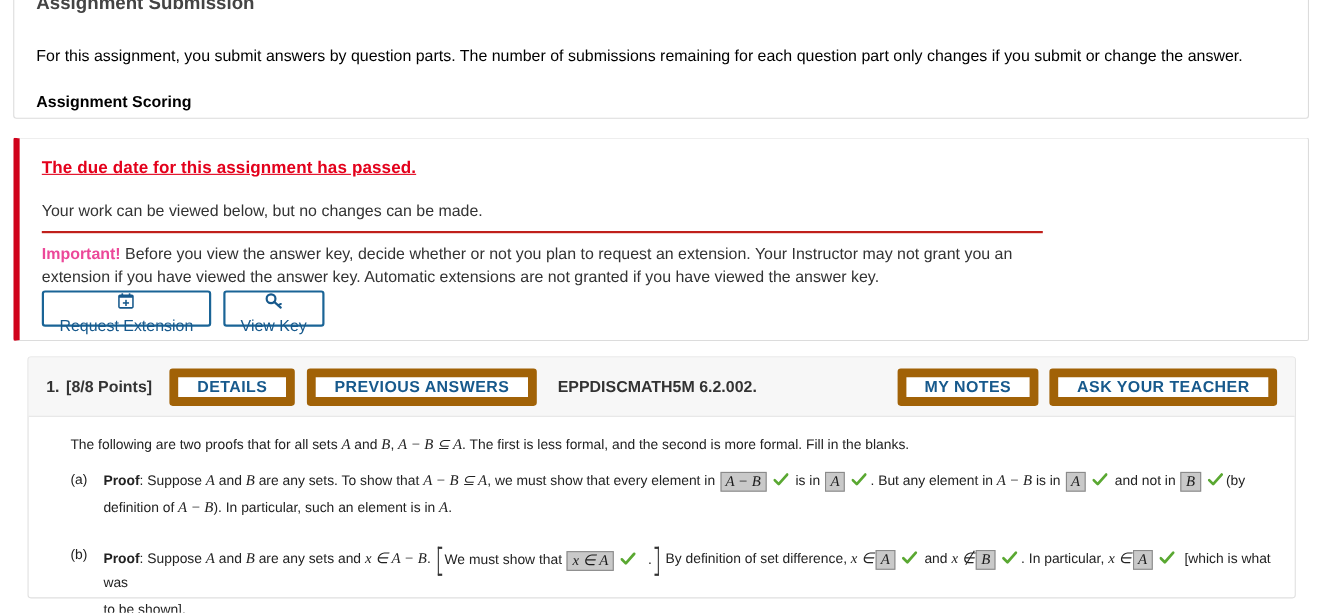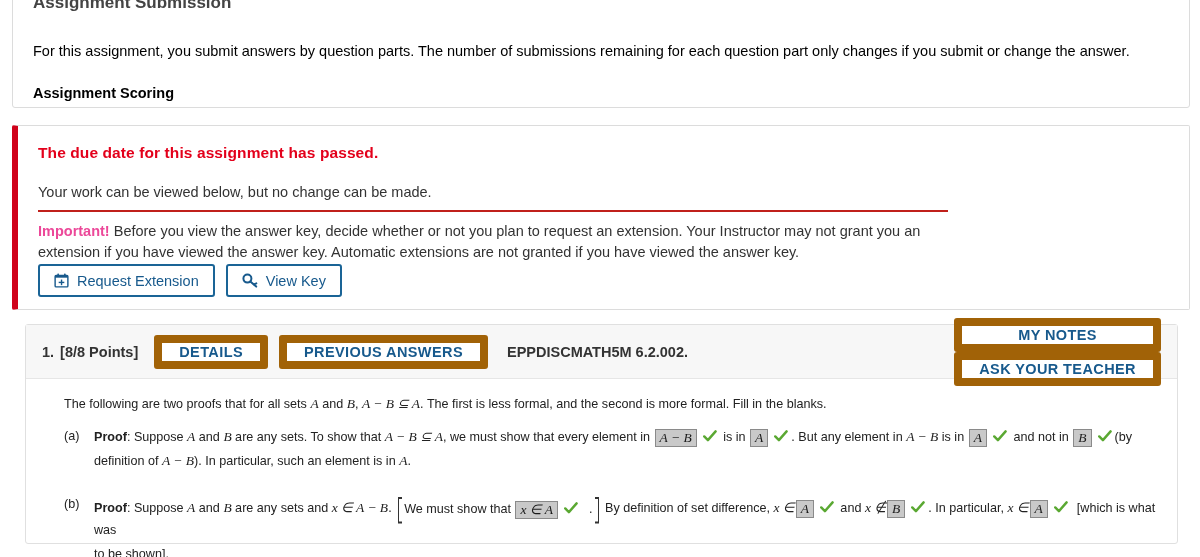--- a/index.html
+++ b/index.html
@@ -42,20 +42,21 @@
     left: 12px; top: 125px; width: 1178px; height: 185px;
     background: #fff;
     border: 1px solid #dcdcdc;
     border-left: 6px solid #d0021b;
     border-radius: 2px;
   }
   .alert-title {
     position: absolute; left: 20px; top: 18px;
     font-size: 15.5px; font-weight: bold; color: #e3001b;
     letter-spacing: .1px;
+    text-decoration: underline;
   }
   .alert-body {
     position: absolute; left: 20px; top: 58px;
     font-size: 14.5px; color: #333;
   }
   .alert-rule {
     position: absolute; left: 20px; top: 84px;
     width: 910px; height: 2px; background: #c0201b;
   }
   .alert-important {
@@ -66,21 +67,21 @@
   .alert-btn-row {
     position: absolute; left: 20px; top: 138px;
     display: flex; gap: 11px;
   }
   .btn-outline {
     display: inline-flex; align-items: center; gap: 8px;
     height: 33px; padding: 0 14px;
     border: 2px solid #1a6496; border-radius: 3px;
     background: #fff; color: #17598c;
     font-size: 14.5px; font-family: "Liberation Sans", sans-serif;
-    cursor: pointer; white-space: nowrap;
+    cursor: pointer; white-space: nowrap; flex-direction: column;
   }
   .btn-outline svg { display: block; }
 
   
   .q-card {
     position: absolute;
     left: 25px; top: 324px; width: 1153px; height: 220px;
     background: #fff;
     border: 1px solid #e0e0e0;
     border-radius: 3px;
@@ -105,21 +106,21 @@
     background: #fff; color: #17598c;
     font-size: 14.5px; font-weight: bold; letter-spacing: .4px;
     font-family: "Liberation Sans", sans-serif;
     cursor: pointer; margin-right: 11px; white-space: nowrap;
   }
   .q-code {
     font-size: 14.5px; font-weight: bold; color: #333;
     margin-left: 8px;
   }
   .q-header-right {
-    margin-left: auto; display: flex; flex-direction: column;
+    margin-left: auto; display: flex;
   }
   .q-header-right .q-btn { margin-right: 0; margin-left: 10px; }
 
   .q-body {
     position: relative;
     padding: 10px 12px 0 38px;
     font-size: 12.6px; line-height: 17px; color: #222;
   }
   .q-body .intro { margin: 6px 0 0 0; }
   .part-row {
@@ -182,21 +183,21 @@
 
   <div class="info-card">
     <div class="hdr-clipped">Assignment Submission</div>
     <p class="info-line-1">For this assignment, you submit answers by question parts. The number of submissions remaining for each question part only changes if you submit or change the answer.</p>
     <p class="info-sub">Assignment Scoring</p>
 
   </div>
 
   <div class="alert-card">
     <div class="alert-title">The due date for this assignment has passed.</div>
-    <div class="alert-body">Your work can be viewed below, but no change can be made.</div>
+    <div class="alert-body">Your work can be viewed below, but no changes can be made.</div>
     <div class="alert-rule"></div>
     <div class="alert-important">
       <b>Important!</b><span> Before you view the answer key, decide whether or not you plan to request an extension. Your Instructor may not grant you an extension if you have viewed the answer key. Automatic extensions are not granted if you have viewed the answer key.</span>
     </div>
     <div class="alert-btn-row">
       <button class="btn-outline">
         <span>
           <svg width="15" height="15" viewBox="0 0 16 16">
             <rect x="1.2" y="2.6" width="13.6" height="12.2" rx="1" fill="none" stroke="#17598c" stroke-width="1.5"></rect>
             <rect x="1.2" y="2.6" width="13.6" height="2.4" fill="#17598c"></rect>

